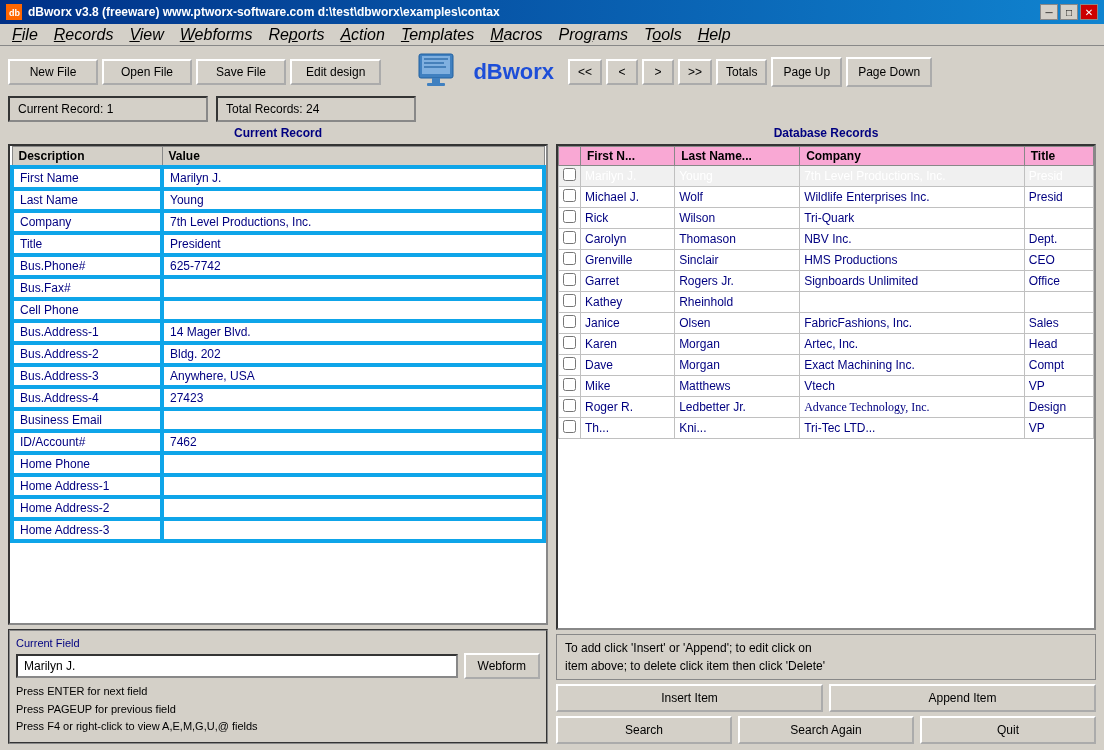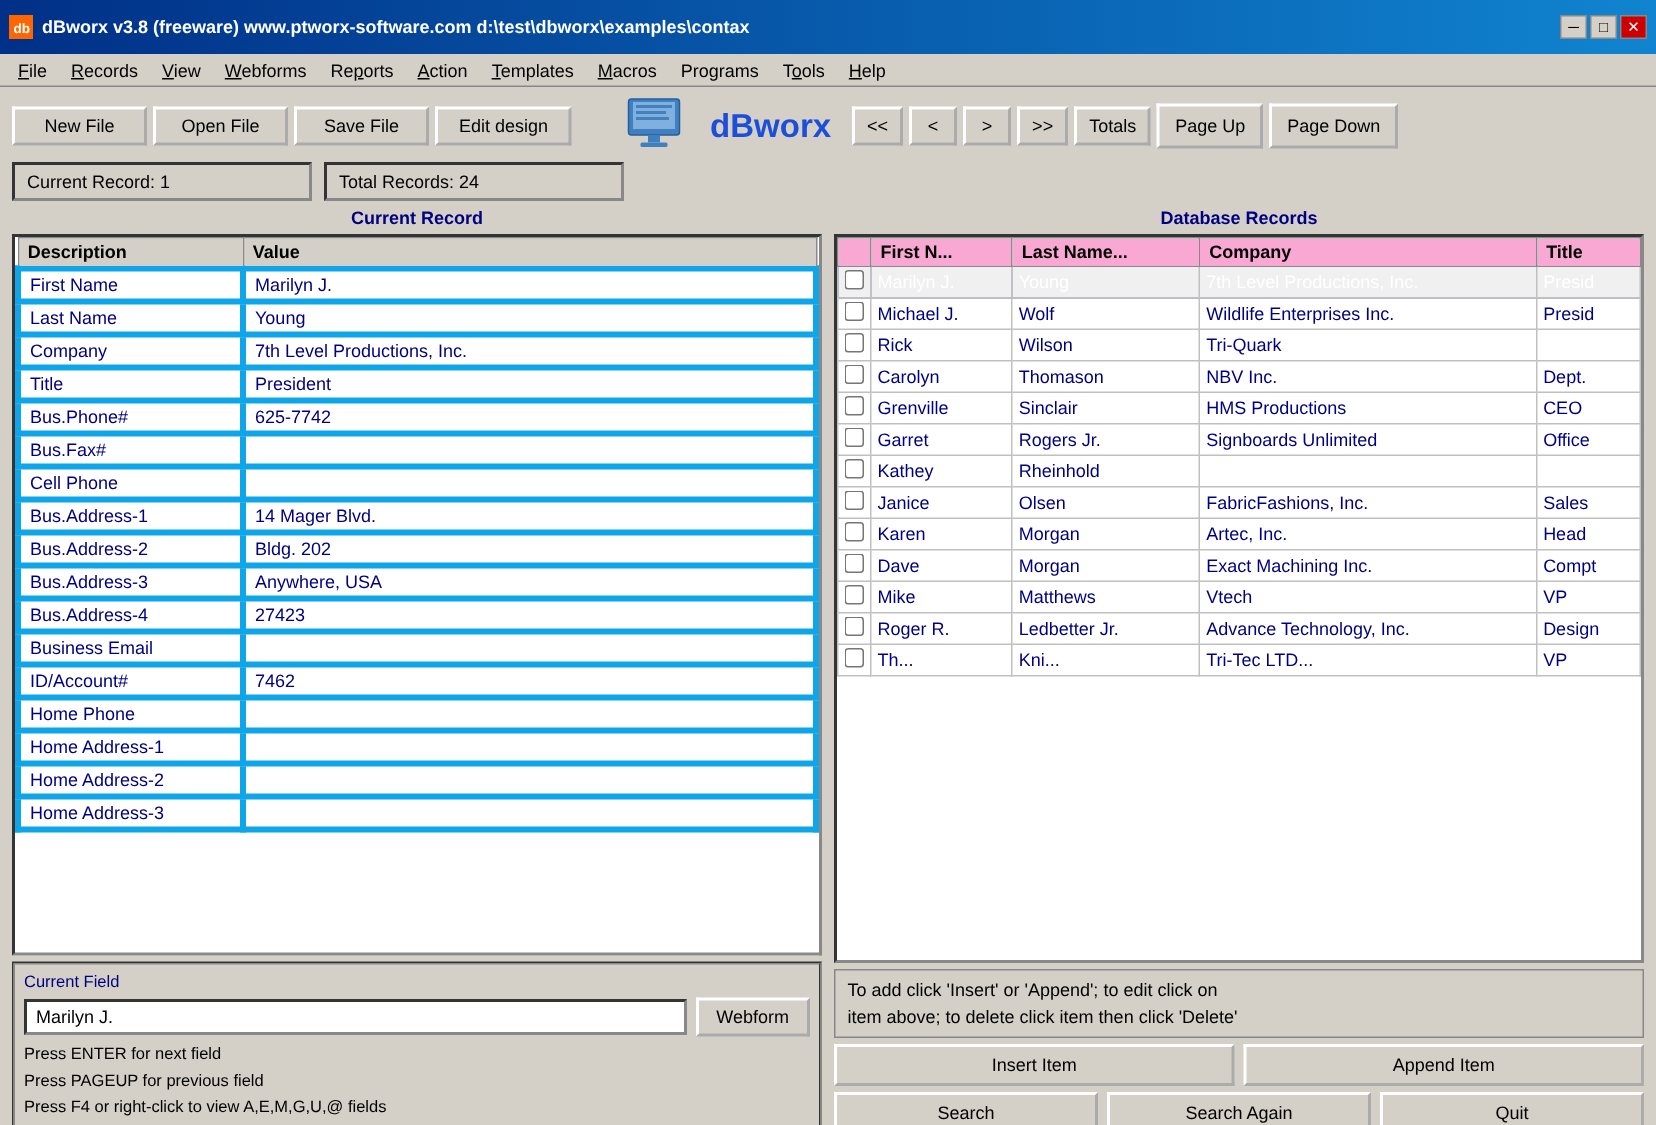--- a/index.html
+++ b/index.html
@@ -10,21 +10,21 @@
       user-select: none;
       width: 1104px;
       height: 750px;
       overflow: hidden;
     }
 
     
     .title-bar {
       background: linear-gradient(to right, #003087, #1084d0);
       color: white;
-      height: 36px;
+      height: 24px;
       display: flex;
       align-items: center;
       padding: 0 6px;
       justify-content: space-between;
     }
     .title-bar-left {
       display: flex;
       align-items: center;
       gap: 6px;
       font-size: 12px;
@@ -63,22 +63,23 @@
       border-bottom: 1px solid #888;
       display: flex;
       gap: 0;
       padding: 2px 4px;
       height: 22px;
       align-items: center;
     }
     .menu-item {
       padding: 2px 8px;
       cursor: pointer;
-      font-size: 12px;
+      font-size: 16px;
       color: black;
+      font-style: italic;
     }
     .menu-item u { text-decoration: underline; }
 
     
     .main-area {
       background: #d4d0c8;
       padding: 6px 8px;
       height: calc(750px - 46px);
       display: flex;
       flex-direction: column;
@@ -572,21 +573,21 @@
                 <td class="cb-cell"><input type="checkbox" style=""></td>
                 <td style="color: rgb(0, 0, 128);">Mike</td>
                 <td style="color: rgb(0, 0, 128);">Matthews</td>
                 <td style="color: rgb(0, 0, 128);">Vtech</td>
                 <td style="color: rgb(0, 0, 128);">VP</td>
               </tr>
               <tr>
                 <td class="cb-cell"><input type="checkbox" style=""></td>
                 <td style="color: rgb(0, 0, 128);">Roger R.</td>
                 <td style="color: rgb(0, 0, 128);">Ledbetter Jr.</td>
-                <td style="color: rgb(0, 0, 128);">Advance Technology, Inc.</td>
+                <td style="color: rgb(0, 0, 128); font-family: Liberation Serif, serif;">Advance Technology, Inc.</td>
                 <td style="color: rgb(0, 0, 128);">Design</td>
               </tr>
               <tr>
                 <td class="cb-cell"><input type="checkbox" style=""></td>
                 <td style="color: rgb(0, 0, 128);">Th...</td>
                 <td style="color: rgb(0, 0, 128);">Kni...</td>
                 <td style="color: rgb(0, 0, 128);">Tri-Tec LTD...</td>
                 <td style="color: rgb(0, 0, 128);">VP</td>
               </tr>
             </tbody>

